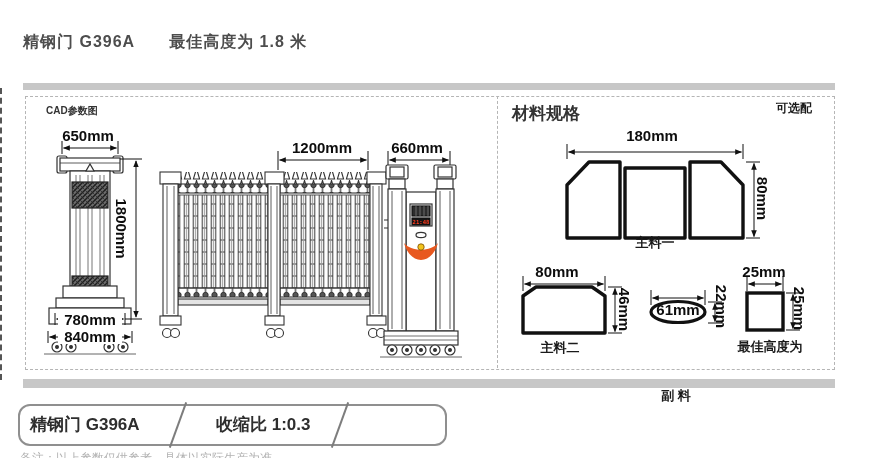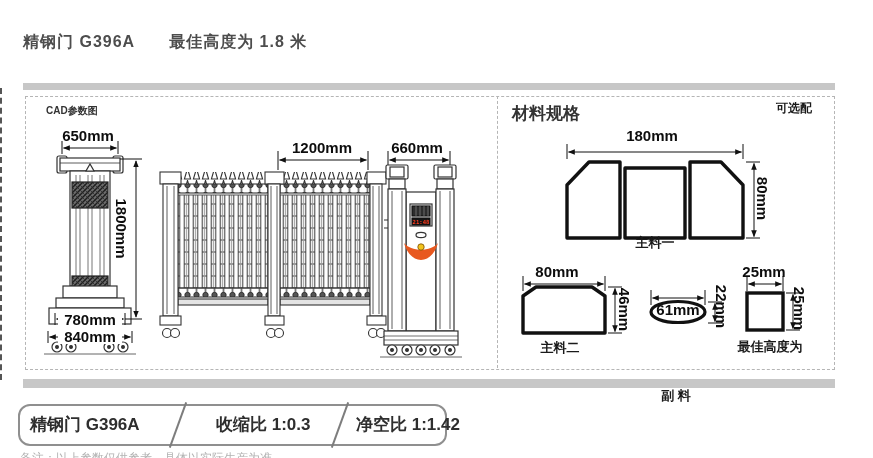--- a/index.html
+++ b/index.html
@@ -289,17 +289,16 @@
 
   <div class="abs dim" style="left:736px;top:264px;width:56px;">25mm</div>
   <div class="abs dim rot" style="left:777px;top:301px;width:44px;">25mm</div>
   <div class="abs pname" style="left:735px;top:338px;width:70px;">最佳高度为</div>
 
   <div class="abs banner"></div>
   <div class="abs banner-text" style="left:30px;">精钢门 G396A</div>
   <div class="abs slash" style="left:177px;"></div>
   <div class="abs banner-text" style="left:216px;">收缩比 1:0.3</div>
   <div class="abs slash" style="left:339px;"></div>
-  <div class="abs banner-text" style="left:356px;">净空比 1:1.42</div>
 
   <div class="abs bottom-note">备注：以上参数仅供参考，具体以实际生产为准</div>
 
 </div>
 
 </body></html>

